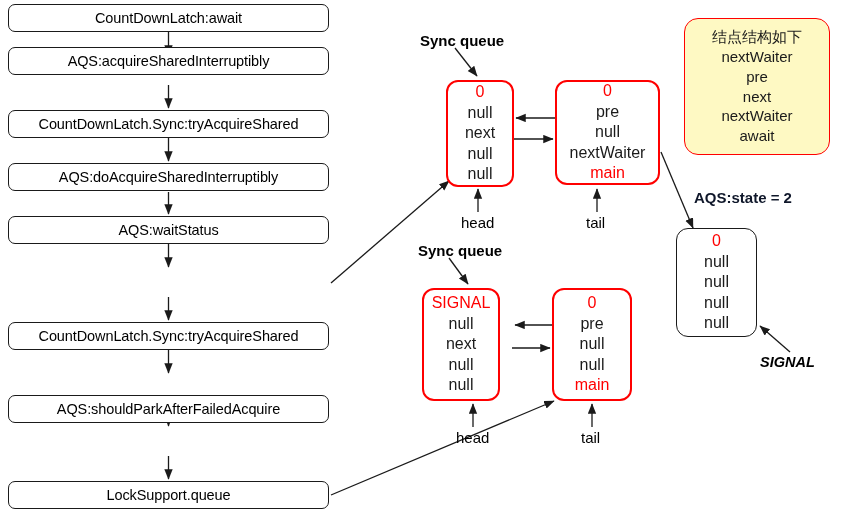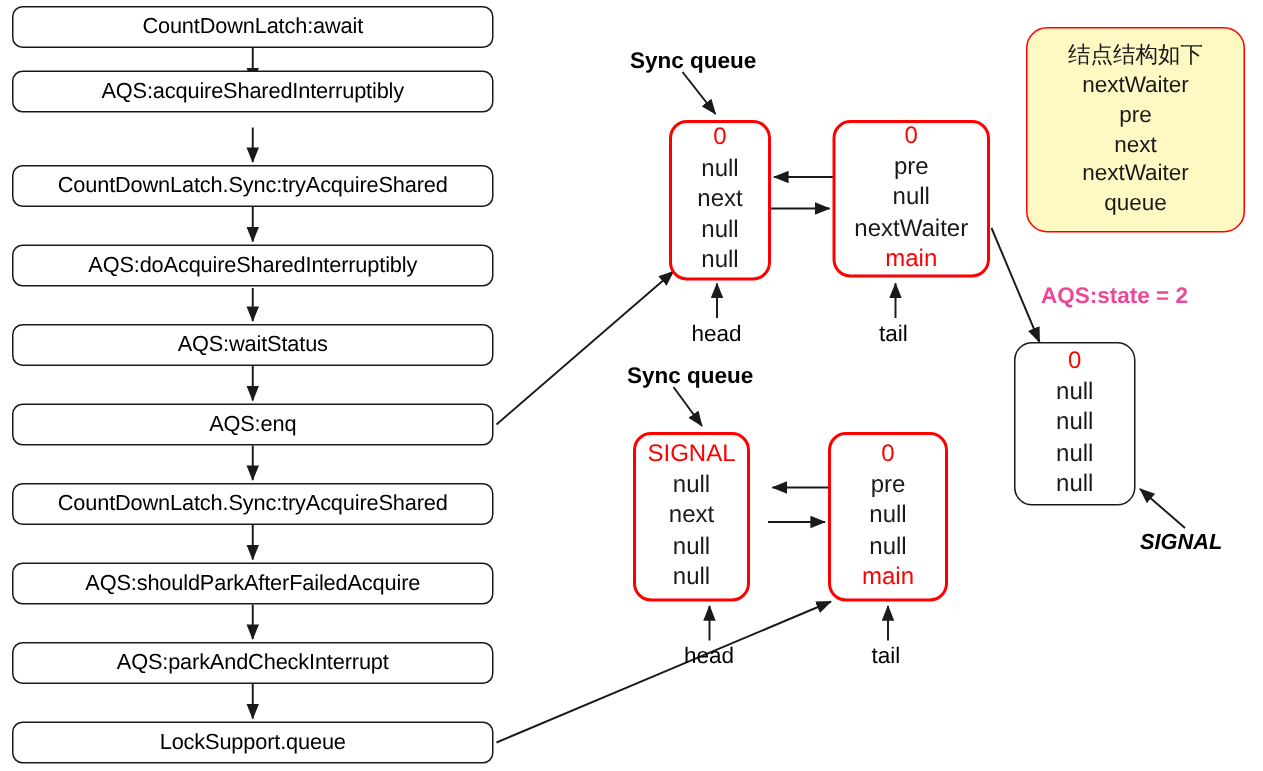--- a/index.html
+++ b/index.html
@@ -28,21 +28,21 @@
     font-size:16px;line-height:1.28;
   }
   .node.black{border-color:#1a1a1a;border-width:1.6px;}
   .node .f{display:block;text-align:center;white-space:nowrap;}
   .red{color:#ff0000;}
   .blk{color:#1a1a1a;}
 
   
   .lbl{position:absolute;white-space:nowrap;font-size:15px;line-height:1;}
   .lbl.bold{font-weight:bold;font-size:15px;}
-  .lbl.redbold{font-weight:bold;color:#ec4899;font-size:15px;}
+  .lbl.redbold{font-weight:bold;color:#0f172a;font-size:15px;}
   .lbl.italic{font-style:italic;font-weight:bold;font-size:14.5px;}
 
   
   .legend{
     position:absolute;box-sizing:border-box;
     border:1.6px solid #ff0000;border-radius:14px;background:#fef9c3;
     display:flex;flex-direction:column;align-items:center;justify-content:center;
     font-size:15px;line-height:1.33;
   }
   .legend .f{display:block;text-align:center;white-space:nowrap;}
@@ -95,24 +95,22 @@
 
       <line x1="790" y1="352" x2="760" y2="326"></line>
     </g>
   </svg>
 
   <div class="flow-box" style="top:4px">CountDownLatch:await</div>
   <div class="flow-box" style="top:47px">AQS:acquireSharedInterruptibly</div>
   <div class="flow-box" style="top:110px">CountDownLatch.Sync:tryAcquireShared</div>
   <div class="flow-box" style="top:163px">AQS:doAcquireSharedInterruptibly</div>
   <div class="flow-box" style="top:216px">AQS:waitStatus</div>
-  <div class="flow-box" style="top:269px">AQS:enq</div>
   <div class="flow-box" style="top:322px">CountDownLatch.Sync:tryAcquireShared</div>
-  <div class="flow-box" style="top:375px">AQS:shouldParkAfterFailedAcquire</div>
-  <div class="flow-box" style="top:428px">AQS:parkAndCheckInterrupt</div>
+  <div class="flow-box" style="top:395px">AQS:shouldParkAfterFailedAcquire</div>
   <div class="flow-box" style="top:481px">LockSupport.queue</div>
 
   <div class="lbl bold" style="left:420px;top:33px">Sync queue</div>
 
   <div class="node" style="left:446px;top:80px;width:68px;height:107px">
     <span class="f red">0</span>
     <span class="f blk">null</span>
     <span class="f blk">next</span>
     <span class="f blk">null</span>
     <span class="f blk">null</span>
@@ -149,21 +147,21 @@
 
   <div class="lbl" style="left:456px;top:430px">head</div>
   <div class="lbl" style="left:581px;top:430px">tail</div>
 
   <div class="legend" style="left:684px;top:18px;width:146px;height:137px">
     <span class="f blk">结点结构如下</span>
     <span class="f blk">nextWaiter</span>
     <span class="f blk">pre</span>
     <span class="f blk">next</span>
     <span class="f blk">nextWaiter</span>
-    <span class="f blk">queue</span>
+    <span class="f blk">await</span>
   </div>
 
   <div class="lbl redbold" style="left:694px;top:190px">AQS:state = 2</div>
 
   <div class="node black" style="left:676px;top:228px;width:81px;height:109px">
     <span class="f red">0</span>
     <span class="f blk">null</span>
     <span class="f blk">null</span>
     <span class="f blk">null</span>
     <span class="f blk">null</span>

